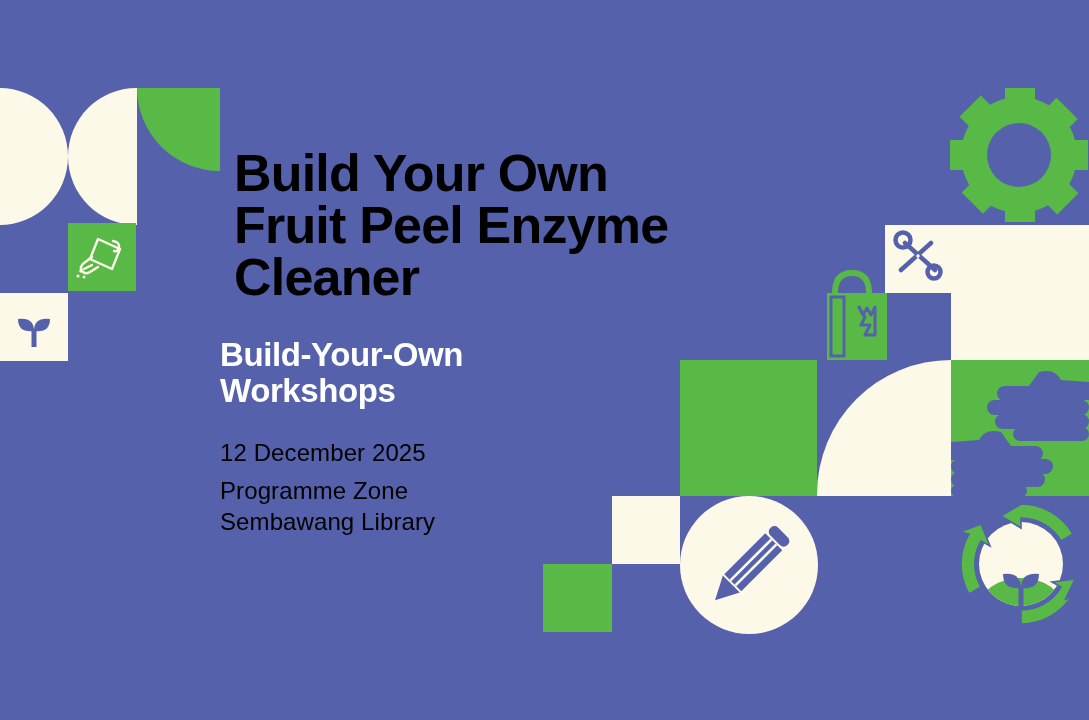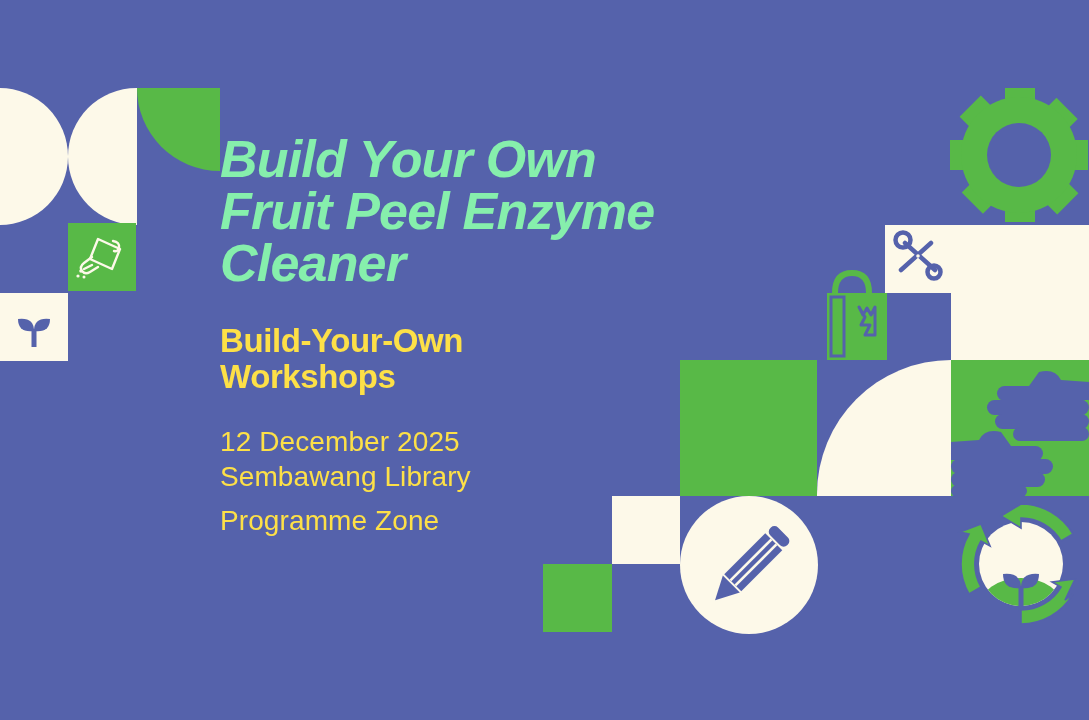--- a/index.html
+++ b/index.html
@@ -113,44 +113,43 @@
   svg { display: block; overflow: visible; }
 
   
   .content {
     position: absolute;
     left: 220px;
     top: 133px;
     width: 520px;
   }
   .title {
-    color: #86efac;
+    color: #000000;
     font-size: 52px;
     font-weight: bold;
     line-height: 1.0;
     letter-spacing: -0.8px;
-    margin: 0;
+    margin: 14px;
     white-space: pre-line;
-    font-style: italic;
   }
   .subtitle {
-    color: #fde047;
+    color: #ffffff;
     font-size: 33px;
     font-weight: bold;
     line-height: 1.1;
     letter-spacing: -0.4px;
     margin: 34px 0 0 0;
     white-space: pre-line;
   }
   .details {
     margin-top: 28px;
   }
   .detail-line {
-    color: #fde047;
-    font-size: 28px;
+    color: #000000;
+    font-size: 24px;
     font-weight: 300;
     line-height: 1.28;
     letter-spacing: 0.1px;
   }
   .detail-line .strong { font-weight: 500; }
   .detail-line.venue-zone { margin-top: 8px; }
 </style>
 </head>
 <body>
 
@@ -275,18 +274,18 @@
 
   <div class="content">
     <h1 class="title">Build Your Own
 Fruit Peel Enzyme
 Cleaner</h1>
     <h2 class="subtitle">Build-Your-Own
 Workshops</h2>
 
     <div class="details">
       <div class="detail-line">12 December 2025</div>
+      <div class="detail-line venue-zone strong">Programme Zone</div>
       <div class="detail-line"><span>Sembawang </span><span class="strong">Library</span></div>
-      <div class="detail-line venue-zone strong">Programme Zone</div>
     </div>
   </div>
 
 </div>
 
 </body></html>

